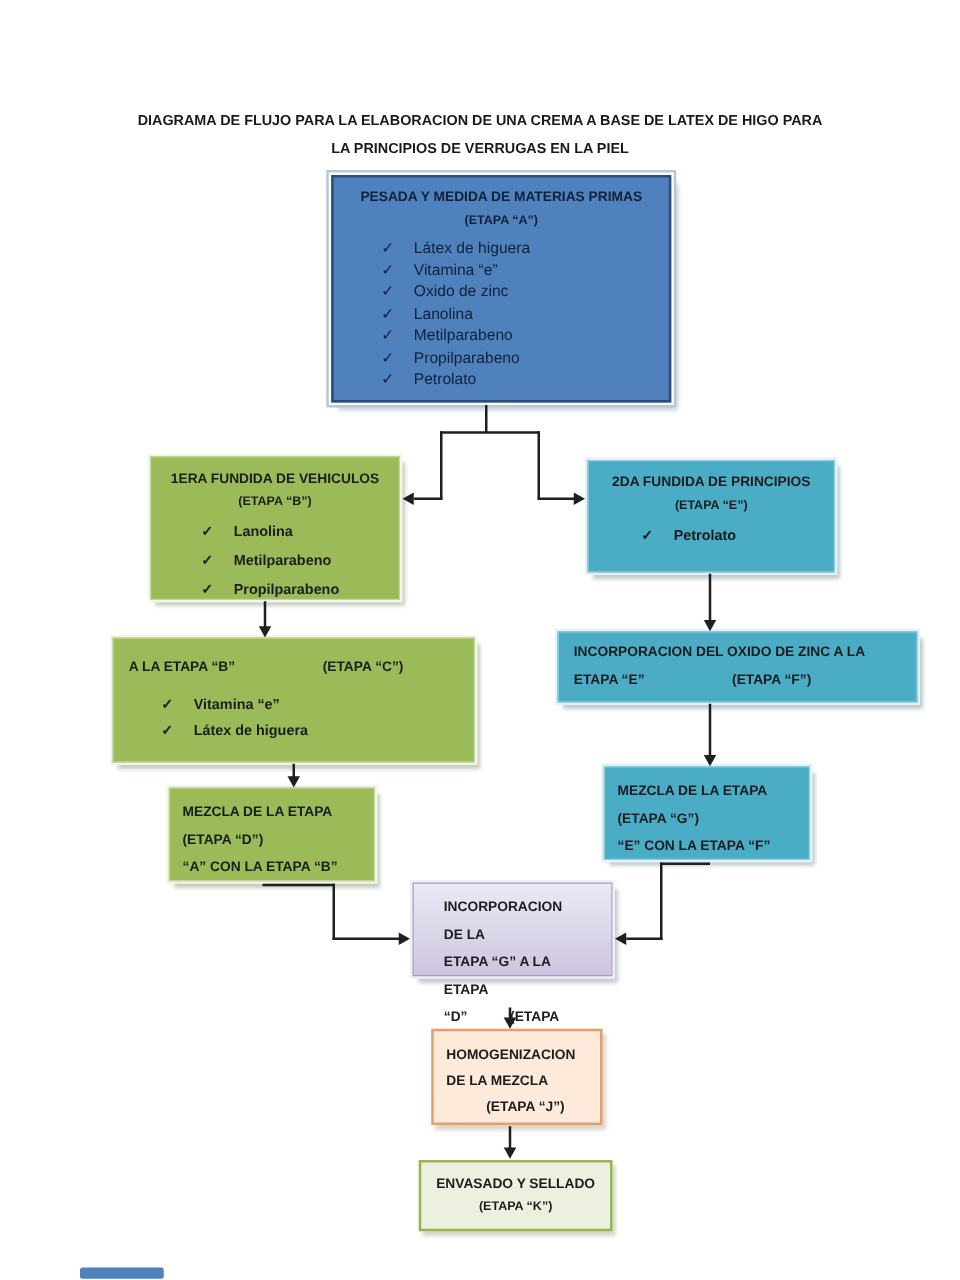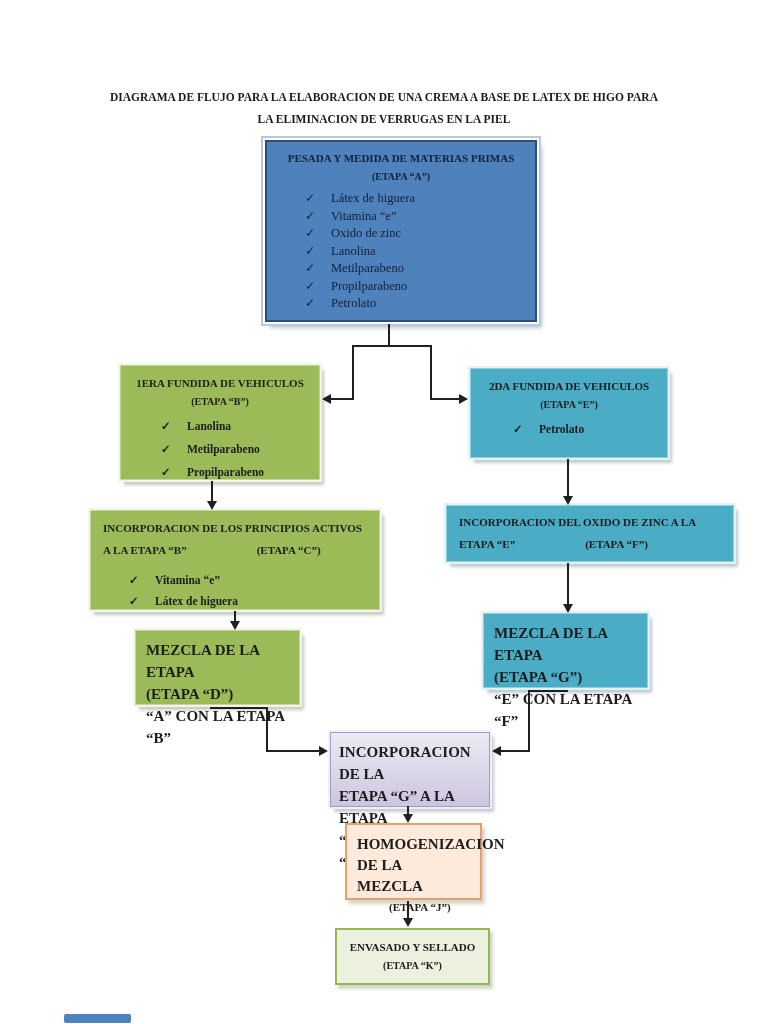--- a/index.html
+++ b/index.html
@@ -1,17 +1,17 @@
 <!DOCTYPE html>
 <html><head>
 <meta charset="utf-8">
 <style>
   html,body{margin:0;padding:0;background:#ffffff;}
   .page{position:relative;width:768px;height:1024px;background:#ffffff;overflow:hidden;
-        font-family:Liberation Serif, serif;color:#1c1c1c;}
+        font-family:Liberation Sans, sans-serif;color:#1c1c1c;}
   .doc-title{position:absolute;top:86px;left:0;width:768px;text-align:center;
              font-size:11.5px;font-weight:bold;line-height:22px;color:#1a1a1a;}
   .box{position:absolute;box-sizing:border-box;font-weight:bold;}
   .hdr{text-align:center;font-size:11px;line-height:16px;}
   .stage{text-align:center;font-size:10px;line-height:16px;margin-top:3px;}
   .items{margin-top:5px;}
   .item{display:flex;align-items:baseline;}
   .check{display:inline-block;width:26px;text-align:left;}
   
   .node-a{left:265px;top:140px;width:272px;height:182px;background:#4f81bd;
@@ -32,23 +32,23 @@
   .node-e .items{margin-left:34px;font-size:11.5px;}
   .node-e .item{line-height:22px;}
   .node-c{left:90px;top:510px;width:290px;height:100px;padding:9px 12px;}
   .node-c .items{margin-left:26px;font-size:11.5px;margin-top:12px;}
   .node-c .item{line-height:21px;}
   .node-f{left:446px;top:505px;width:288px;height:57px;padding:8px 12px;}
   .line1{font-size:11px;line-height:16px;text-align:left;}
   .linerow{display:flex;font-size:11px;line-height:16px;margin-top:6px;}
   .node-d{left:135px;top:630px;width:165px;height:75px;padding:8px 10px;}
   .node-g{left:483px;top:613px;width:165px;height:75px;padding:8px 10px;}
-  .tri-line{font-size:15px;line-height:22px;text-align:left;}
-  
-  .node-h{left:330px;top:732px;width:160px;height:75px;padding:8px 8px;
+  .tri-line{font-size:11px;line-height:22px;text-align:left;}
+  
+  .node-h{left:330px;top:706px;width:160px;height:75px;padding:8px 24px;
           background:linear-gradient(180deg,#ece9f4 0%,#cdc5df 100%);
           border:1px solid #a49cc0;
           box-shadow:0 0 0 2px #f0eef6,4px 5px 3px rgba(150,150,165,.5);}
   
   .node-j{left:345px;top:823px;width:137px;height:77px;padding:9px 10px;
           background:#fdeada;border:2px solid #e2a06c;
           box-shadow:3px 4px 3px rgba(190,172,152,.5);}
   .node-j .tri-line{line-height:21px;}
   .node-j .stage-j{font-size:11px;line-height:21px;padding-left:32px;}
   
@@ -64,21 +64,21 @@
   
   .peek{position:absolute;left:64px;top:1014px;width:67px;height:9px;background:#4f81bd;border-radius:2px;}
 </style>
 </head>
 <body>
 
 <div class="page">
 
   <div class="doc-title">
     <div>DIAGRAMA DE FLUJO PARA LA ELABORACION DE UNA CREMA A BASE DE LATEX DE HIGO PARA</div>
-    <div>LA ELIMINACION DE VERRUGAS EN LA PIEL</div>
+    <div>LA PRINCIPIOS DE VERRUGAS EN LA PIEL</div>
   </div>
 
   <div class="box node-a">
     <div class="hdr">PESADA Y MEDIDA DE MATERIAS PRIMAS</div>
     <div class="stage">(ETAPA “A”)</div>
     <div class="items">
       <div class="item">
           <span class="check">✓</span>
           <span>Látex de higuera</span>
         </div>
@@ -122,32 +122,31 @@
           <span>Metilparabeno</span>
         </div>
       <div class="item">
           <span class="check">✓</span>
           <span>Propilparabeno</span>
         </div>
     </div>
   </div>
 
   <div class="box teal node-e">
-    <div class="hdr">2DA FUNDIDA DE VEHICULOS</div>
+    <div class="hdr">2DA FUNDIDA DE PRINCIPIOS</div>
     <div class="stage">(ETAPA “E”)</div>
     <div class="items">
       <div class="item">
           <span class="check">✓</span>
           <span>Petrolato</span>
         </div>
     </div>
   </div>
 
   <div class="box green node-c">
-    <div class="line1">INCORPORACION DE LOS PRINCIPIOS ACTIVOS</div>
     <div class="linerow">
       <span>A LA ETAPA “B”</span>
       <span style="width:70px;"></span>
       <span>(ETAPA “C”)</span>
     </div>
     <div class="items">
       <div class="item">
           <span class="check">✓</span>
           <span>Vitamina “e”</span>
         </div>

